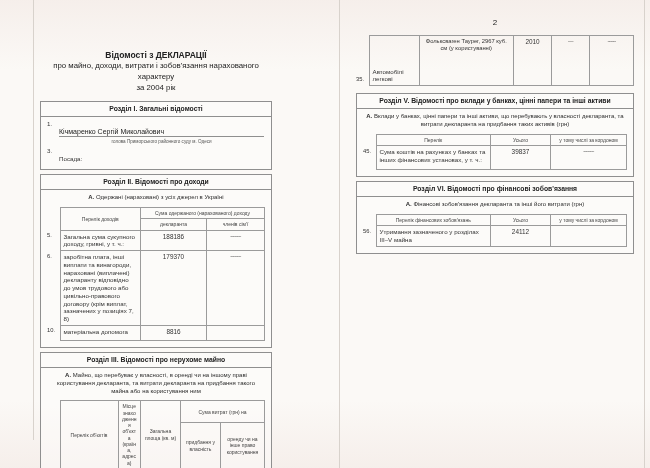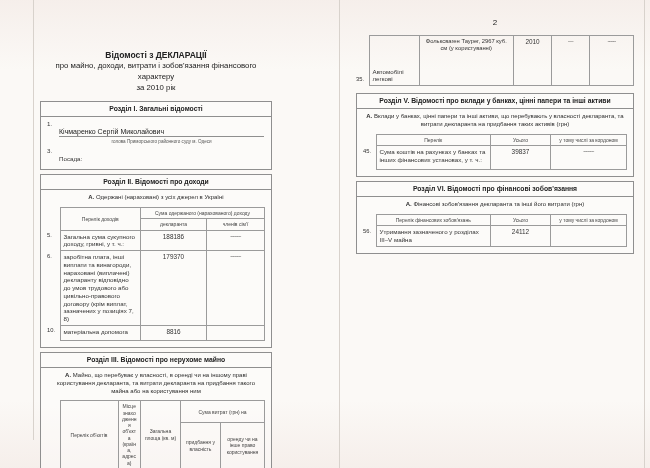--- a/index.html
+++ b/index.html
@@ -66,22 +66,22 @@
 <div class="tint-top"></div>
 <div class="tint-bottom"></div>
 <div class="scan-line l1"></div>
 <div class="scan-line l2"></div>
 <div class="scan-line l3"></div>
 
 <div class="page page-left">
 
   <div class="doc-title">
     <div class="t1">Відомості з ДЕКЛАРАЦІЇ</div>
-    <div class="t2">про майно, доходи, витрати і зобов'язання фінансового характеру</div>
-    <div class="t3">за 2010 рік</div>
+    <div class="t2">про майно, доходи, витрати і зобов'язання нарахованого характеру</div>
+    <div class="t3">за 2004 рік</div>
   </div>
 
   <div class="sec-box" style="margin-top:8px;">
     <div class="sec-head">Розділ I. Загальні відомості</div>
     <div class="gen-row">
       <span class="gen-num">1.</span>
       <span class="gen-name">Кічмаренко Сергій Миколайович</span>
       <div class="gen-caption">голова Приморського районного суду м. Одеси</div>
     </div>
     <div class="gen-row posada-row">

